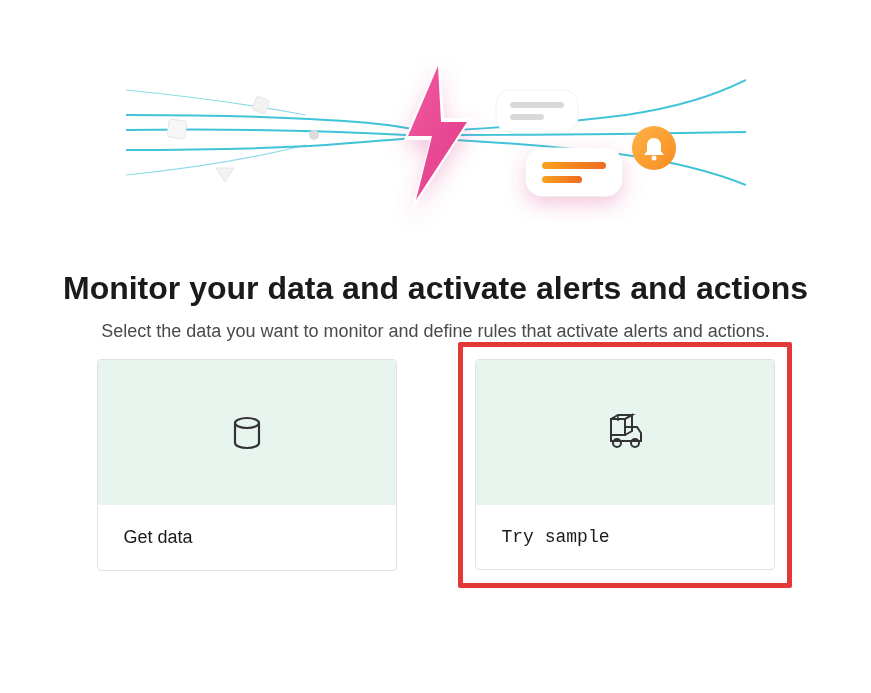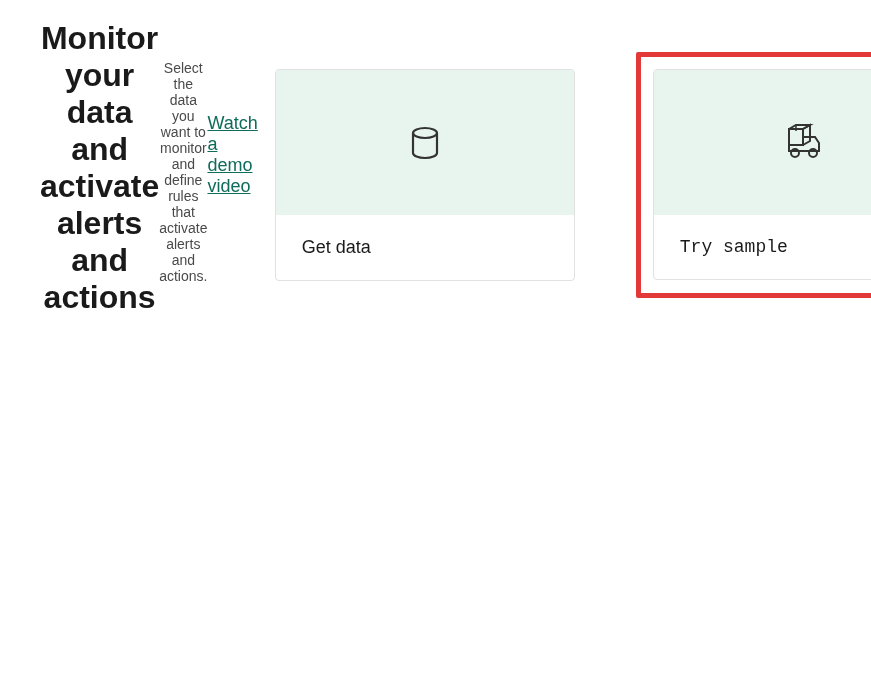--- a/index.html
+++ b/index.html
@@ -9,21 +9,21 @@
     }
     body {
       font-family: 'Segoe UI', -apple-system, BlinkMacSystemFont, sans-serif;
       background: #ffffff;
       width: 871px;
       height: 693px;
       overflow: hidden;
     }
     .container {
       display: flex;
-      flex-direction: row;
+      flex-direction: column;
       align-items: center;
       padding: 20px 40px;
     }
     .hero-illustration {
       width: 620px;
       height: 220px;
       position: relative;
       margin-bottom: 30px;
     }
     .hero-svg {
@@ -31,24 +31,24 @@
       height: 100%;
     }
     .heading {
       font-size: 32px;
       font-weight: 700;
       color: #1a1a1a;
       text-align: center;
       margin-bottom: 14px;
     }
     .subheading {
-      font-size: 14px;
+      font-size: 18px;
       color: #4a4a4a;
       text-align: center;
-      margin-bottom: 6px;
+      margin-bottom: 0;
     }
     .demo-link {
       font-size: 18px;
       color: #0f6b5a;
       text-decoration: underline;
       cursor: pointer;
       margin-bottom: 40px;
       display: inline-block;
     }
     .cards-row {
@@ -151,21 +151,20 @@
       <g>
         <circle cx="528" cy="128" r="22" fill="url(#bellGrad)"></circle>
         <path d="M 528 118 C 524 118 521 121 521 125 L 521 131 L 518 135 L 538 135 L 535 131 L 535 125 C 535 121 532 118 528 118 Z" fill="#ffffff"></path>
         <circle cx="528" cy="138" r="2.5" fill="#ffffff"></circle>
       </g>
     </svg>
   </div>
 
   <h1 class="heading">Monitor your data and activate alerts and actions</h1>
   <p class="subheading">Select the data you want to monitor and define rules that activate alerts and actions.</p>
-  <a class="demo-link">Watch a demo video</a>
 
   <div class="cards-row">
     <div class="no-frame">
       <div class="card">
         <div class="card-icon-area">
           <svg class="icon-svg" viewBox="0 0 48 48">
             <ellipse cx="24" cy="14" rx="12" ry="5" fill="none" stroke="#333333" stroke-width="2.2"></ellipse>
             <path d="M 12 14 L 12 34 C 12 36.8 17.4 39 24 39 C 30.6 39 36 36.8 36 34 L 36 14" fill="none" stroke="#333333" stroke-width="2.2"></path>
           </svg>
         </div>

